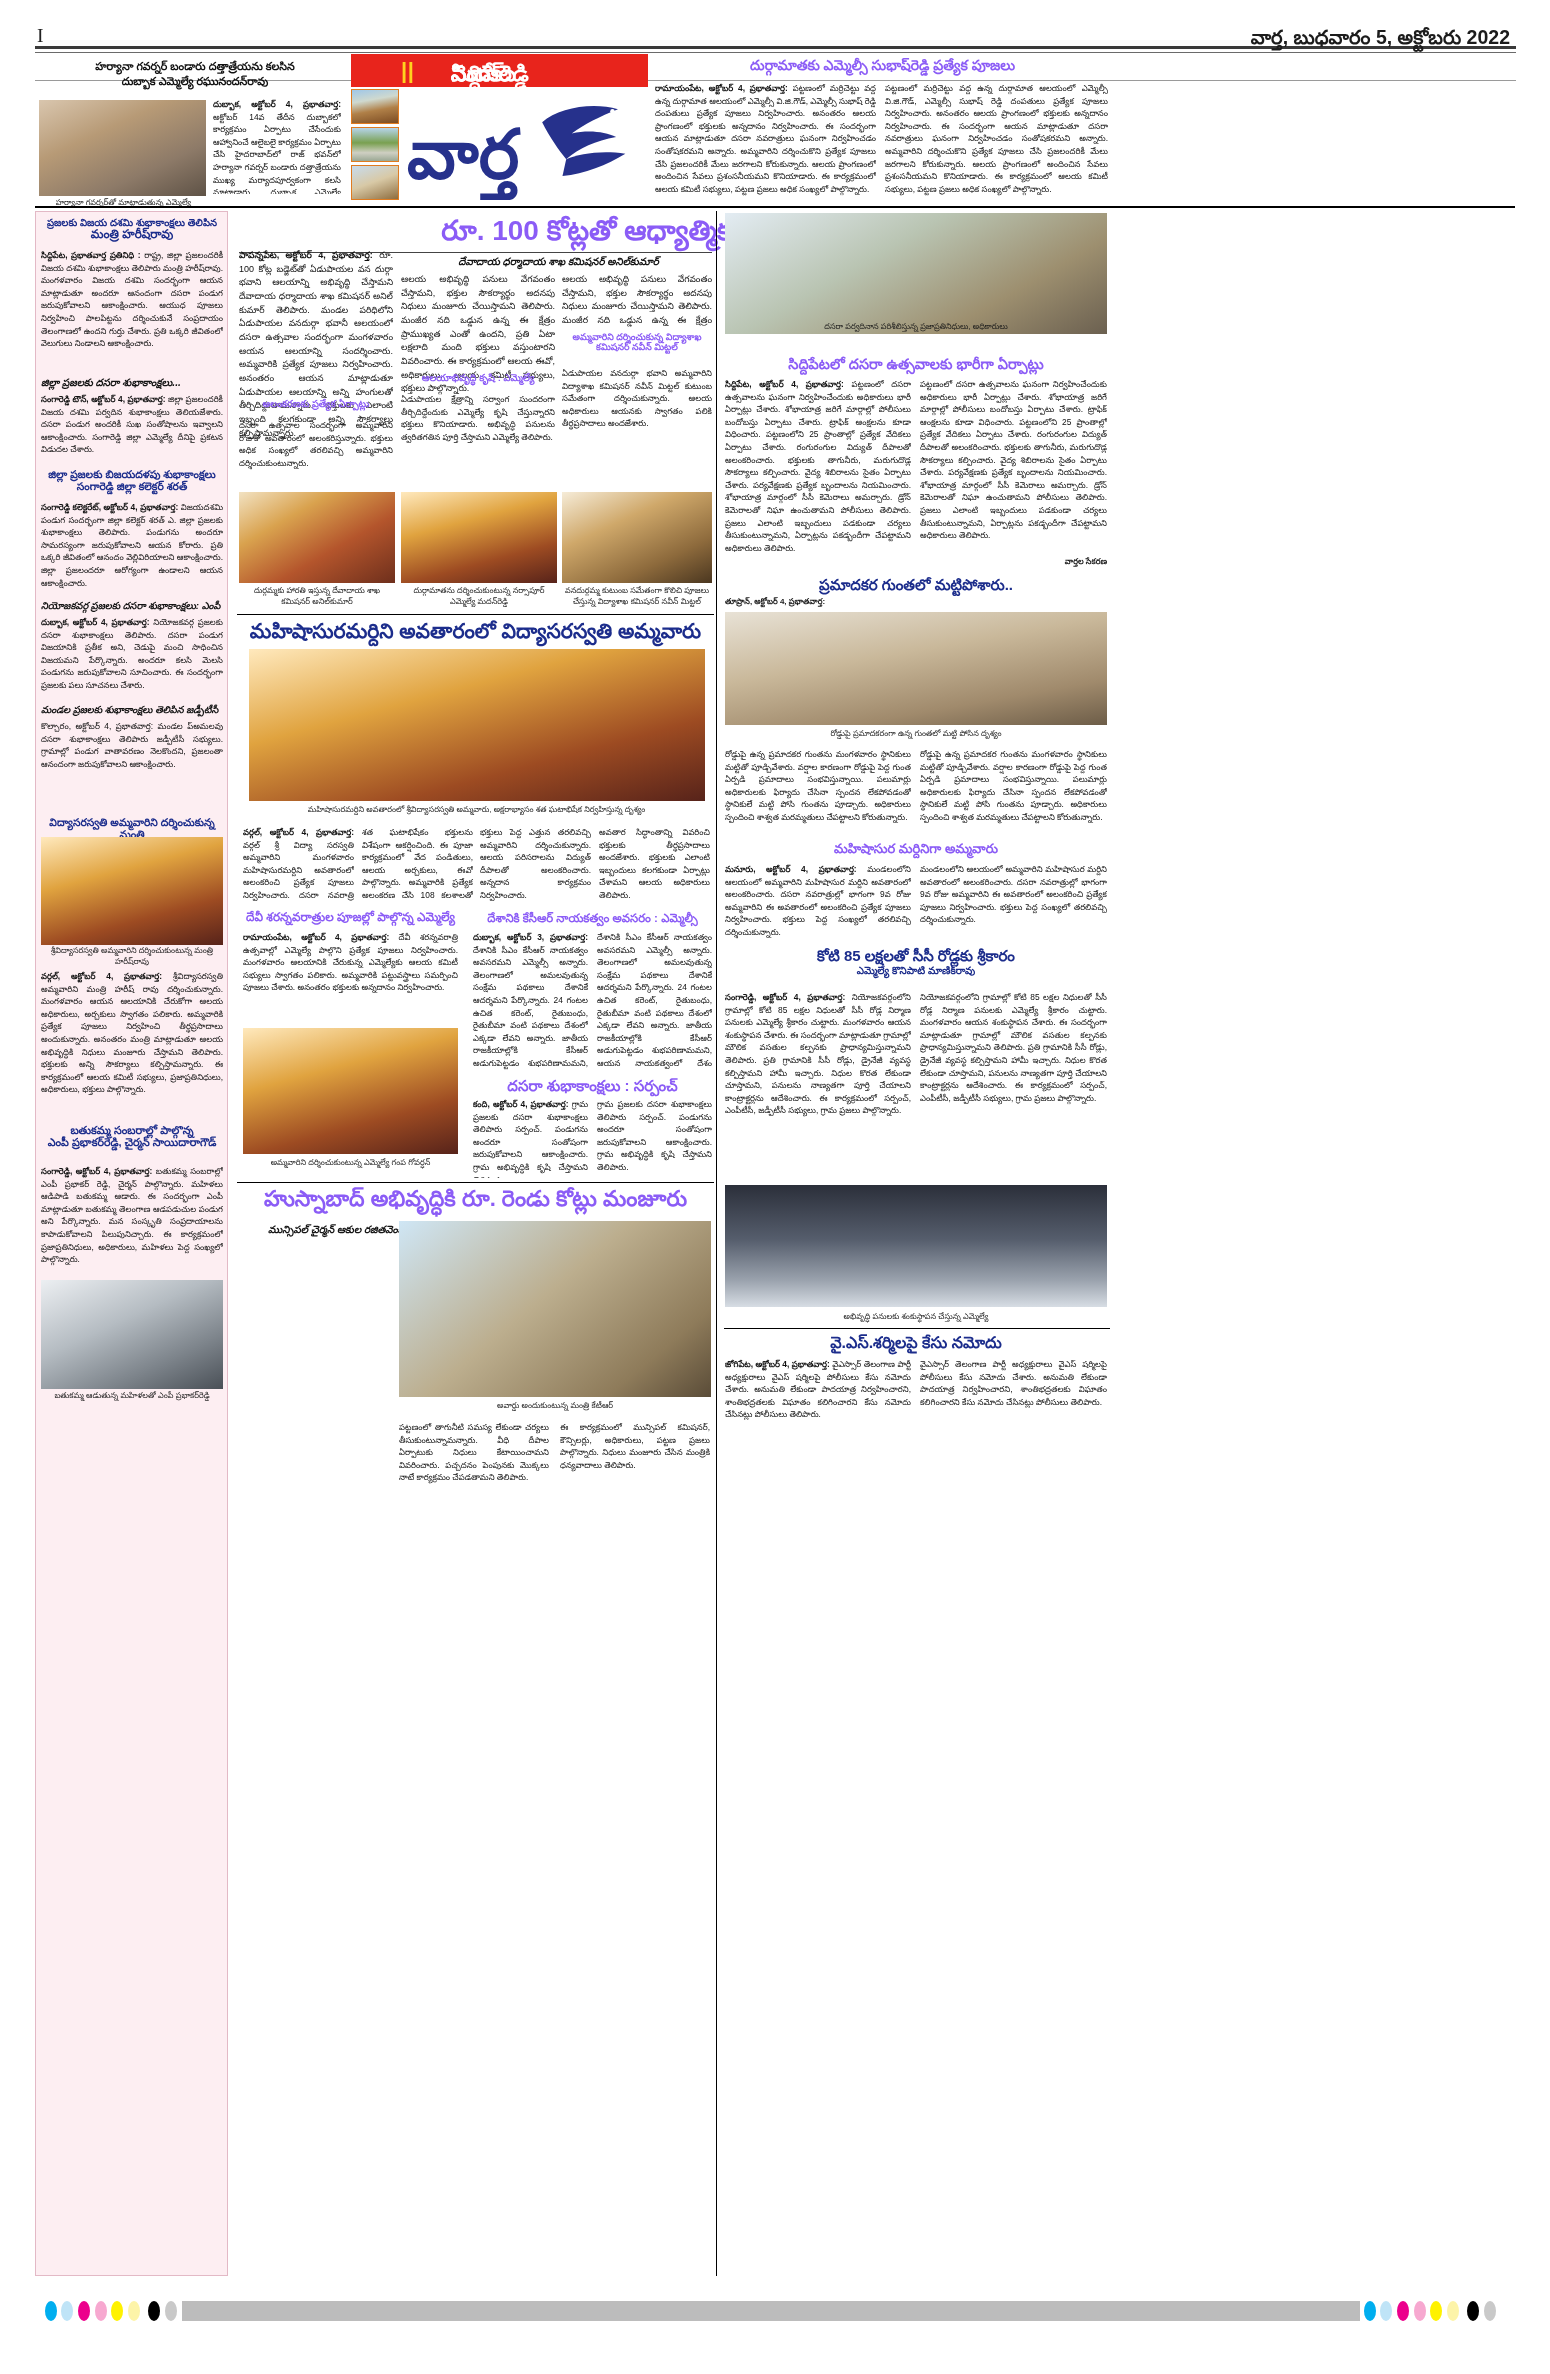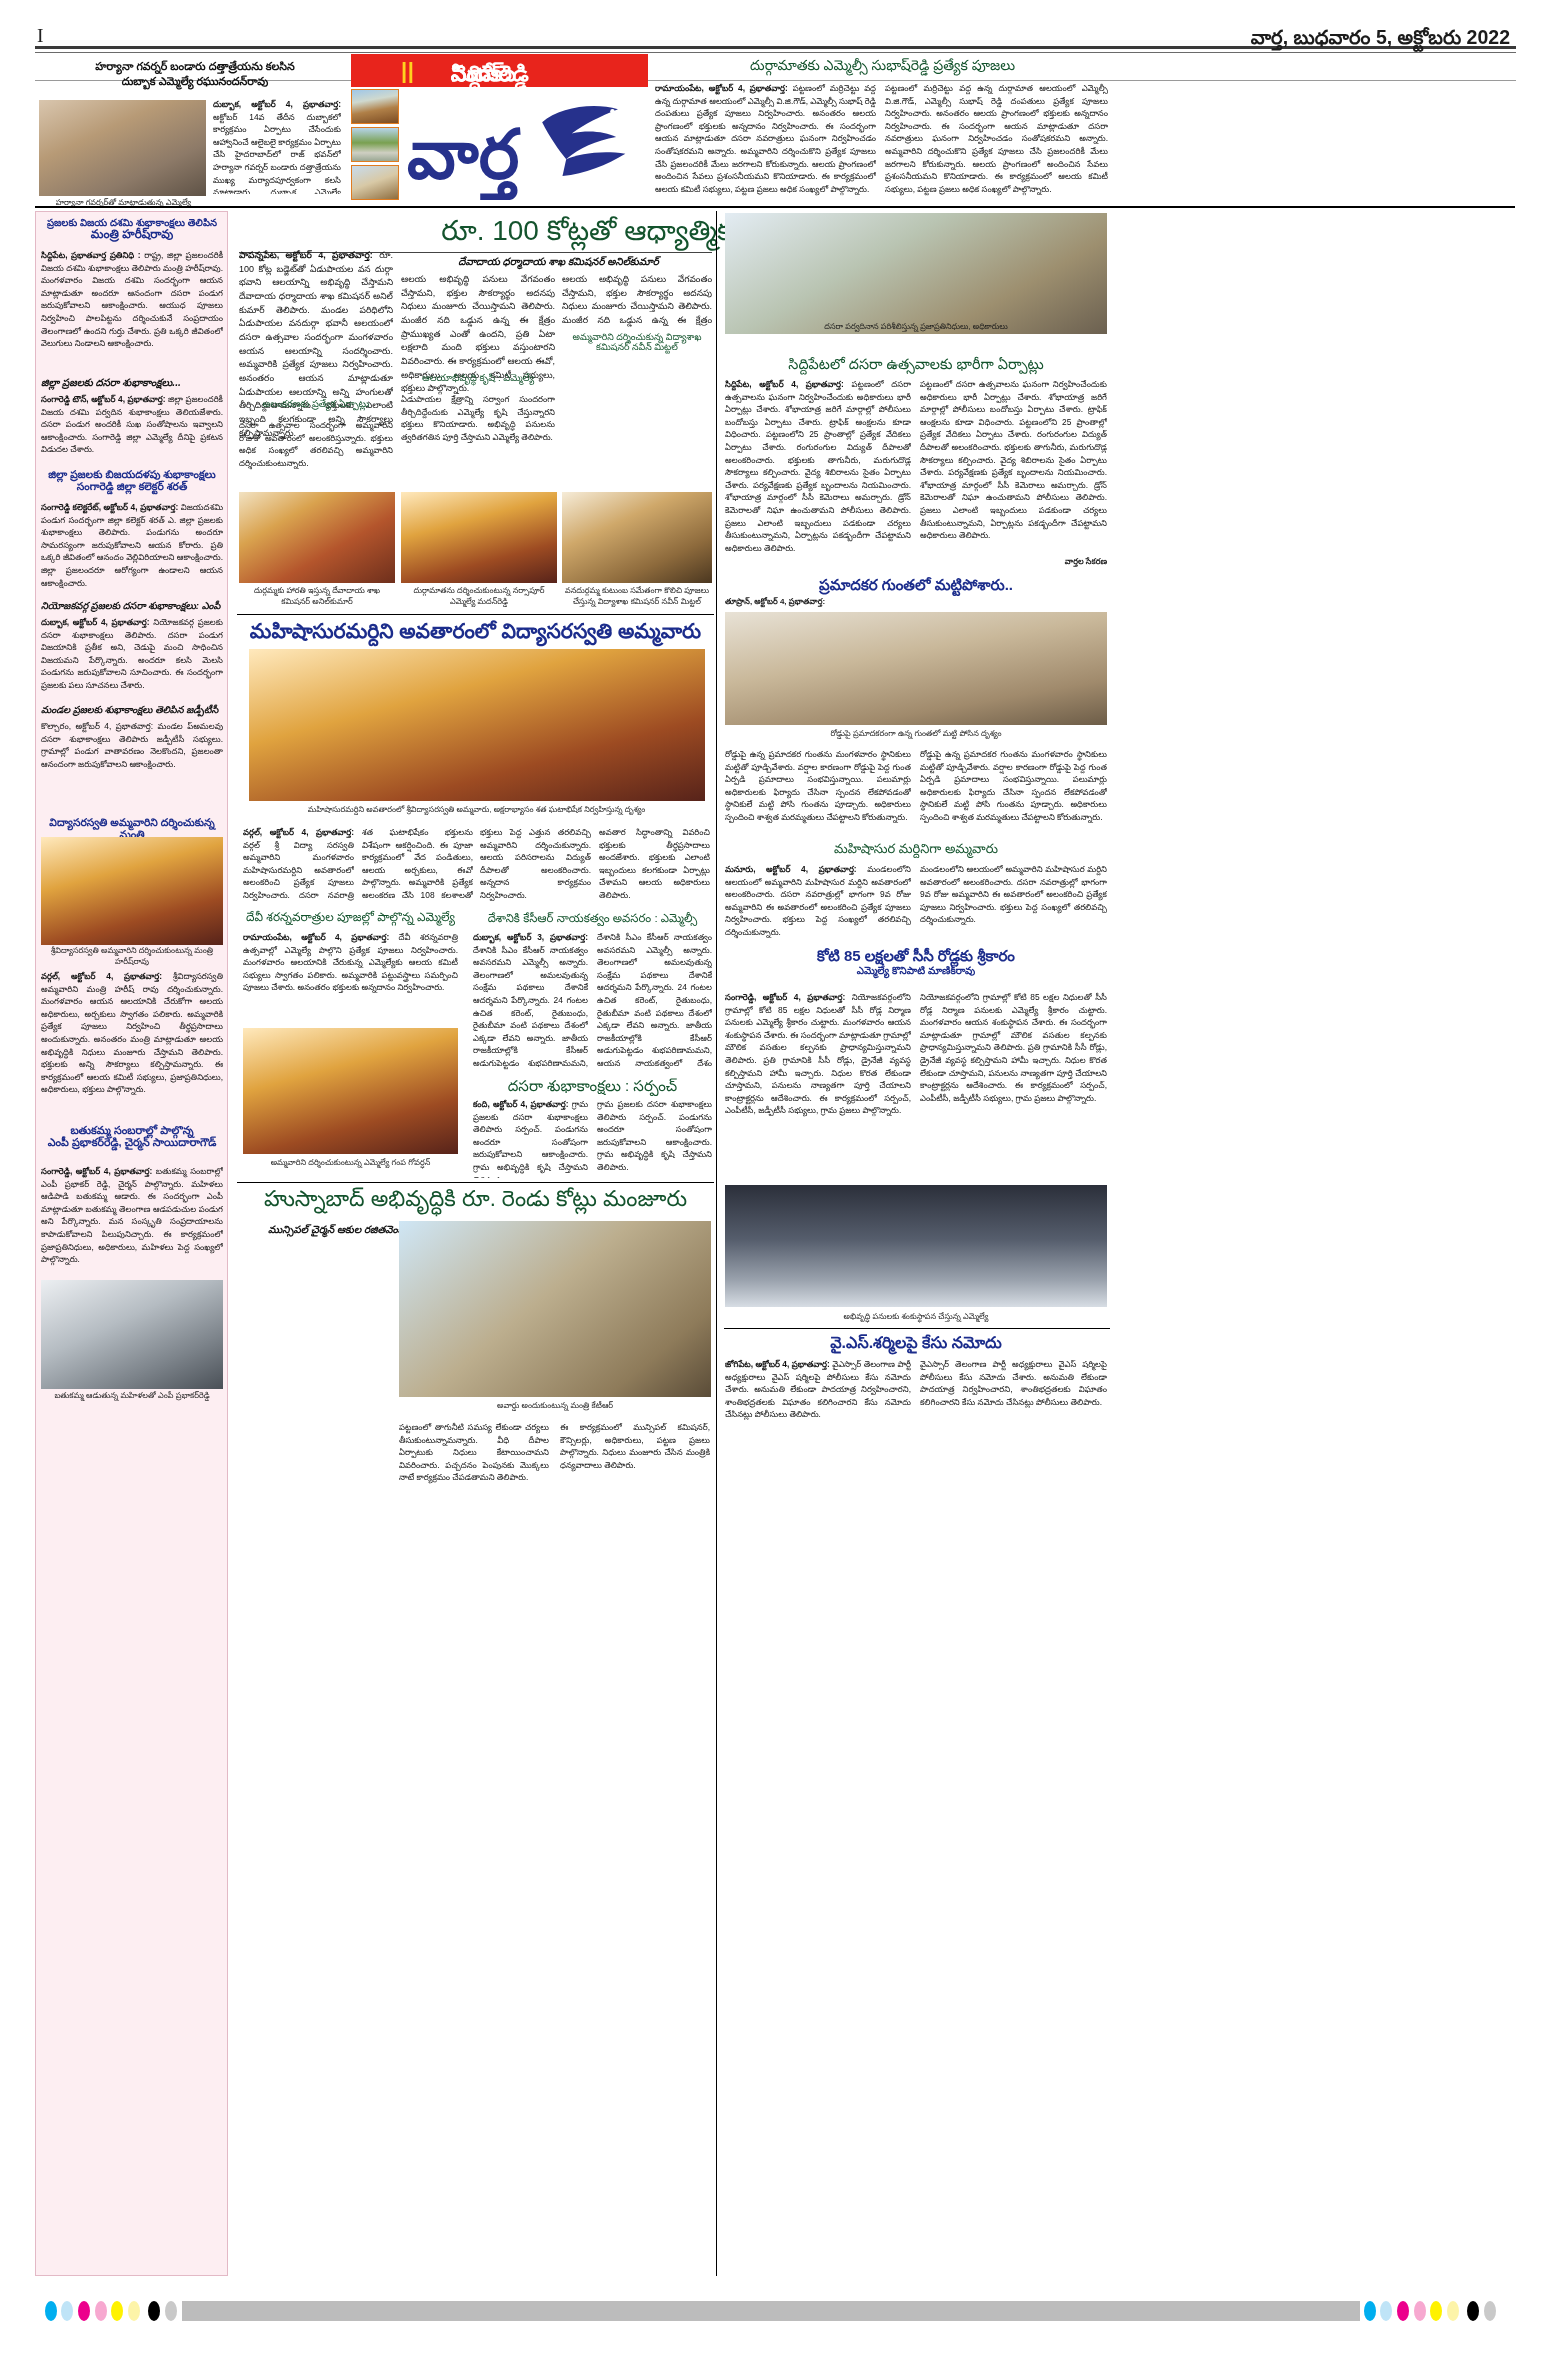--- a/index.html
+++ b/index.html
@@ -34,21 +34,21 @@
   .mast-logo svg { width:100%; height:100%; }
 
   
   .tcol { position:absolute; color:#111; font-size:9px; line-height:1.52;
           text-align:justify; overflow:hidden; }
   .tcol.small { font-size:8.4px; line-height:1.5; }
 
   .kicker { position:absolute; font-size:11.6px; font-weight:700; color:#111; line-height:1.35; }
 
   
-  .hl-red { position:absolute; color:#14532d; font-weight:400; line-height:1.12; }
+  .hl-red { position:absolute; color:#8b5cf6; font-weight:700; line-height:1.12; }
   .hl-blue { position:absolute; color:#1c2d8c; font-weight:800; line-height:1.12; }
   .hl-black { position:absolute; color:#141414; font-weight:800; line-height:1.12;font-style:italic; }
 
   .rule-h { position:absolute; background:#000; height:0.9px; }
   .rule-v { position:absolute; background:#000; width:0.9px; }
 
   
   .photo { position:absolute; background:#cfcfcf; overflow:hidden; }
   .cap { position:absolute; font-size:8px; color:#1a1a1a; text-align:center; line-height:1.35; }
   .cap-b { font-weight:700; }
@@ -188,20 +188,21 @@
   <div class="hl-black" style="left:401px; top:256px; width:315px; font-size:10.2px; text-align:center">దేవాదాయ ధర్మాదాయ శాఖ కమిషనర్ అనిల్‌కుమార్</div>
 
   <div class="tcol" style="left:239px; top:249px; width:154px; height:232px">
     <b>పాపన్నపేట, అక్టోబర్ 4, ప్రభాతవార్త:</b>
     <span>రూ. 100 కోట్ల బడ్జెట్‌తో ఏడుపాయల వన దుర్గా భవాని ఆలయాన్ని అభివృద్ధి చేస్తామని దేవాదాయ ధర్మాదాయ శాఖ కమిషనర్ అనిల్ కుమార్ తెలిపారు. మండల పరిధిలోని ఏడుపాయల వనదుర్గా భవానీ ఆలయంలో దసరా ఉత్సవాల సందర్భంగా మంగళవారం ఆయన ఆలయాన్ని సందర్శించారు. అమ్మవారికి ప్రత్యేక పూజలు నిర్వహించారు. అనంతరం ఆయన మాట్లాడుతూ ఏడుపాయల ఆలయాన్ని అన్ని హంగులతో తీర్చిదిద్దుతామన్నారు. భక్తులకు ఎలాంటి ఇబ్బంది కలగకుండా అన్ని సౌకర్యాలు కల్పిస్తామన్నారు.</span>
   </div>
   <div class="tcol" style="left:401px; top:273px; width:154px; height:208px">ఆలయ అభివృద్ధి పనులు వేగవంతం చేస్తామని, భక్తుల సౌకర్యార్థం అదనపు నిధులు మంజూరు చేయిస్తామని తెలిపారు. మంజీర నది ఒడ్డున ఉన్న ఈ క్షేత్రం ప్రాముఖ్యత ఎంతో ఉందని, ప్రతి ఏటా లక్షలాది మంది భక్తులు వస్తుంటారని వివరించారు. ఈ కార్యక్రమంలో ఆలయ ఈవో, అధికారులు, ఆలయ కమిటీ సభ్యులు, భక్తులు పాల్గొన్నారు.</div>
   <div class="tcol" style="left:562px; top:273px; width:150px; height:56px">ఆలయ అభివృద్ధి పనులు వేగవంతం చేస్తామని, భక్తుల సౌకర్యార్థం అదనపు నిధులు మంజూరు చేయిస్తామని తెలిపారు. మంజీర నది ఒడ్డున ఉన్న ఈ క్షేత్రం ప్రాముఖ్యత ఎంతో ఉందని, ప్రతి ఏటా లక్షలాది మంది భక్తులు వస్తుంటారని వివరించారు. ఈ కార్యక్రమంలో ఆలయ ఈవో, అధికారులు, ఆలయ కమిటీ సభ్యులు, భక్తులు పాల్గొన్నారు.</div>
 
   <div class="hl-red" style="left:562px; top:332px; width:150px; font-size:9.3px; text-align:center">అమ్మవారిని దర్శించుకున్న విద్యాశాఖ కమిషనర్ నవీన్ మిట్టల్</div>
+  <div class="tcol small" style="left:562px; top:367px; width:150px; height:113px">ఏడుపాయల వనదుర్గా భవాని అమ్మవారిని విద్యాశాఖ కమిషనర్ నవీన్ మిట్టల్ కుటుంబ సమేతంగా దర్శించుకున్నారు. ఆలయ అధికారులు ఆయనకు స్వాగతం పలికి తీర్థప్రసాదాలు అందజేశారు.</div>
 
   <div class="hl-red" style="left:401px; top:373px; width:154px; font-size:9.7px; text-align:center">ఆలయాభివృద్ధి కృషి : ఎమ్మెల్యే</div>
   <div class="tcol small" style="left:401px; top:393px; width:154px; height:89px">ఏడుపాయల క్షేత్రాన్ని సర్వాంగ సుందరంగా తీర్చిదిద్దేందుకు ఎమ్మెల్యే కృషి చేస్తున్నారని భక్తులు కొనియాడారు. అభివృద్ధి పనులను త్వరితగతిన పూర్తి చేస్తామని ఎమ్మెల్యే తెలిపారు.</div>
 
   <div class="hl-red" style="left:239px; top:399px; width:154px; font-size:9.7px; text-align:center">అలంకరణకు ప్రత్యేక ఏర్పాట్లు</div>
   <div class="tcol small" style="left:239px; top:419px; width:154px; height:63px">దసరా ఉత్సవాల సందర్భంగా అమ్మవారిని రోజుకో అవతారంలో అలంకరిస్తున్నారు. భక్తులు అధిక సంఖ్యలో తరలివచ్చి అమ్మవారిని దర్శించుకుంటున్నారు.</div>
 
   <div class="photo ph-c" style="left:239px; top:492px; width:156px; height:91px"></div>
   <div class="photo ph-f" style="left:401px; top:492px; width:156px; height:91px"></div>
   <div class="photo ph-j" style="left:562px; top:492px; width:150px; height:91px"></div>

